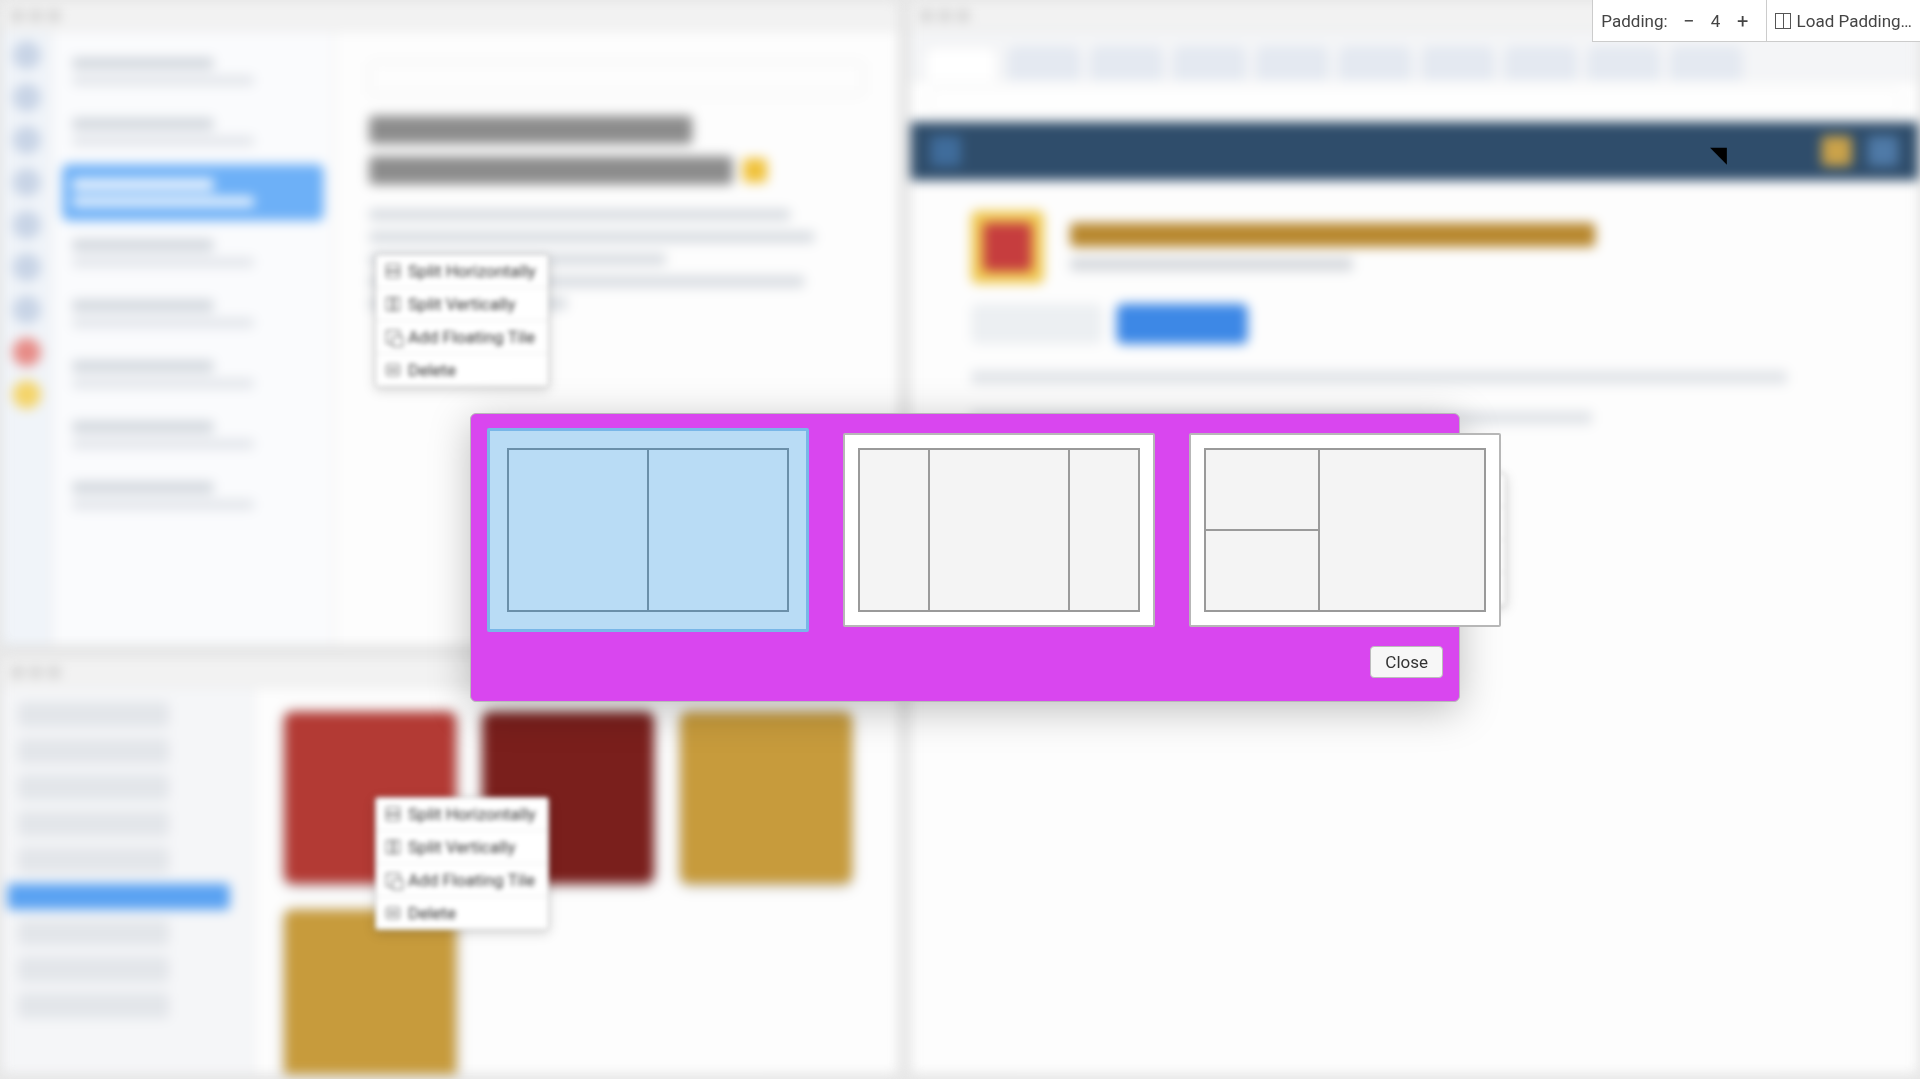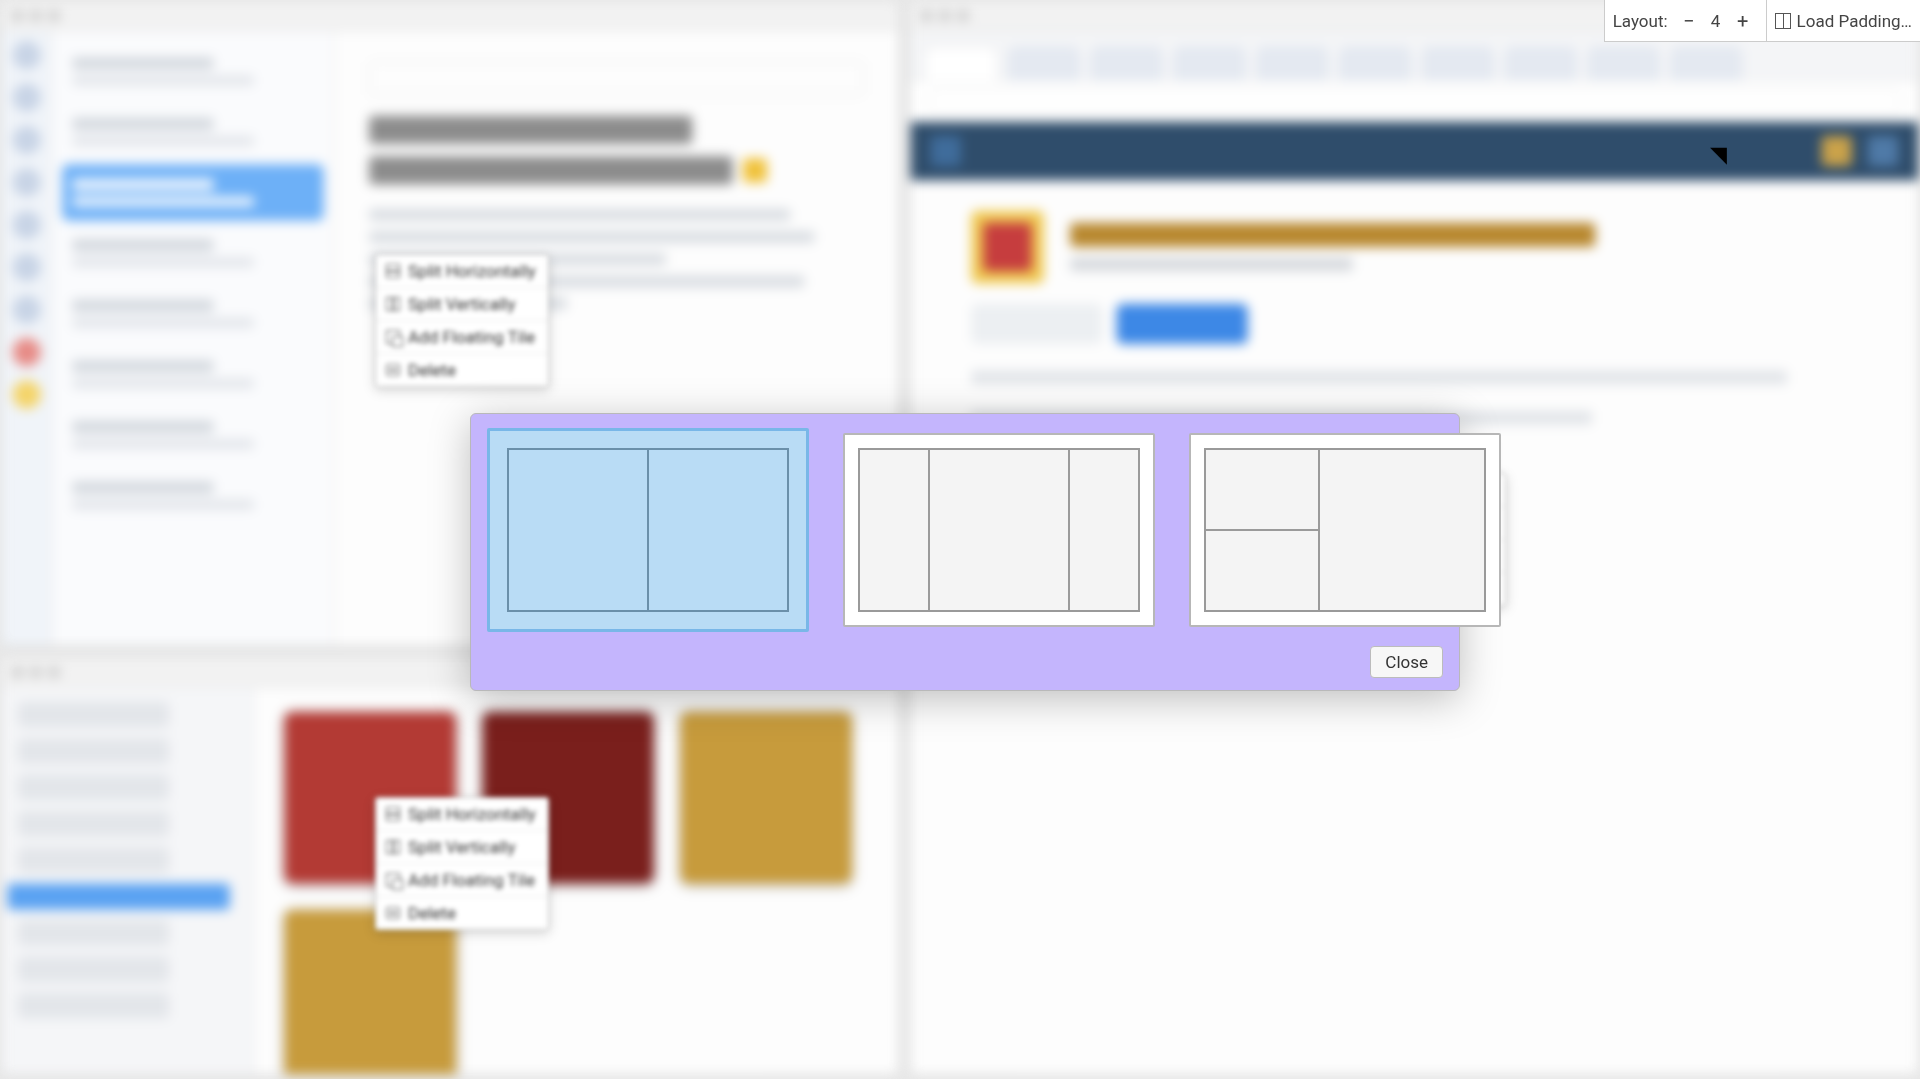--- a/index.html
+++ b/index.html
@@ -155,26 +155,26 @@
   .ic-del::before{content:"";position:absolute;left:2px;right:2px;top:50%;height:1.6px;background:#555;transform:translateY(-50%);}
 
   
   .ctx-right { filter: blur(2.5px); }
 
   
   .modal {
     position: absolute;
     left: 470px; top: 413px;
     width: 990px;
-    background: #c4b5fd;
+    background: #d946ef;
     border: 1px solid #b9b9b9;
     border-radius: 6px;
     box-shadow: 0 8px 40px rgba(0,0,0,.25);
     z-index: 100;
-    padding: 14px 16px 12px 16px;
+    padding: 14px 16px 23px 16px;
   }
   .modal .options {
     display: flex;
     gap: 34px;
     align-items: center;
     margin-bottom: 14px;
   }
   .layout-opt {
     border: 2px solid #b7b7b7;
     border-radius: 2px;
@@ -366,21 +366,21 @@
       <div class="thumb"></div>
         <div class="thumb alt"></div>
       <div class="thumb y"></div>
         <div class="thumb y"></div>
     </div>
   </div>
 </div>
 
 <div class="top-toolbar">
   <div class="group">
-    <span class="label">Layout:</span>
+    <span class="label">Padding:</span>
     <button class="step">−</button>
     <span class="value">4</span>
     <button class="step">+</button>
   </div>
   <div class="group">
     <button class="load">
       <span class="layout-glyph"></span>
       <span>Load Padding…</span>
     </button>
   </div>

